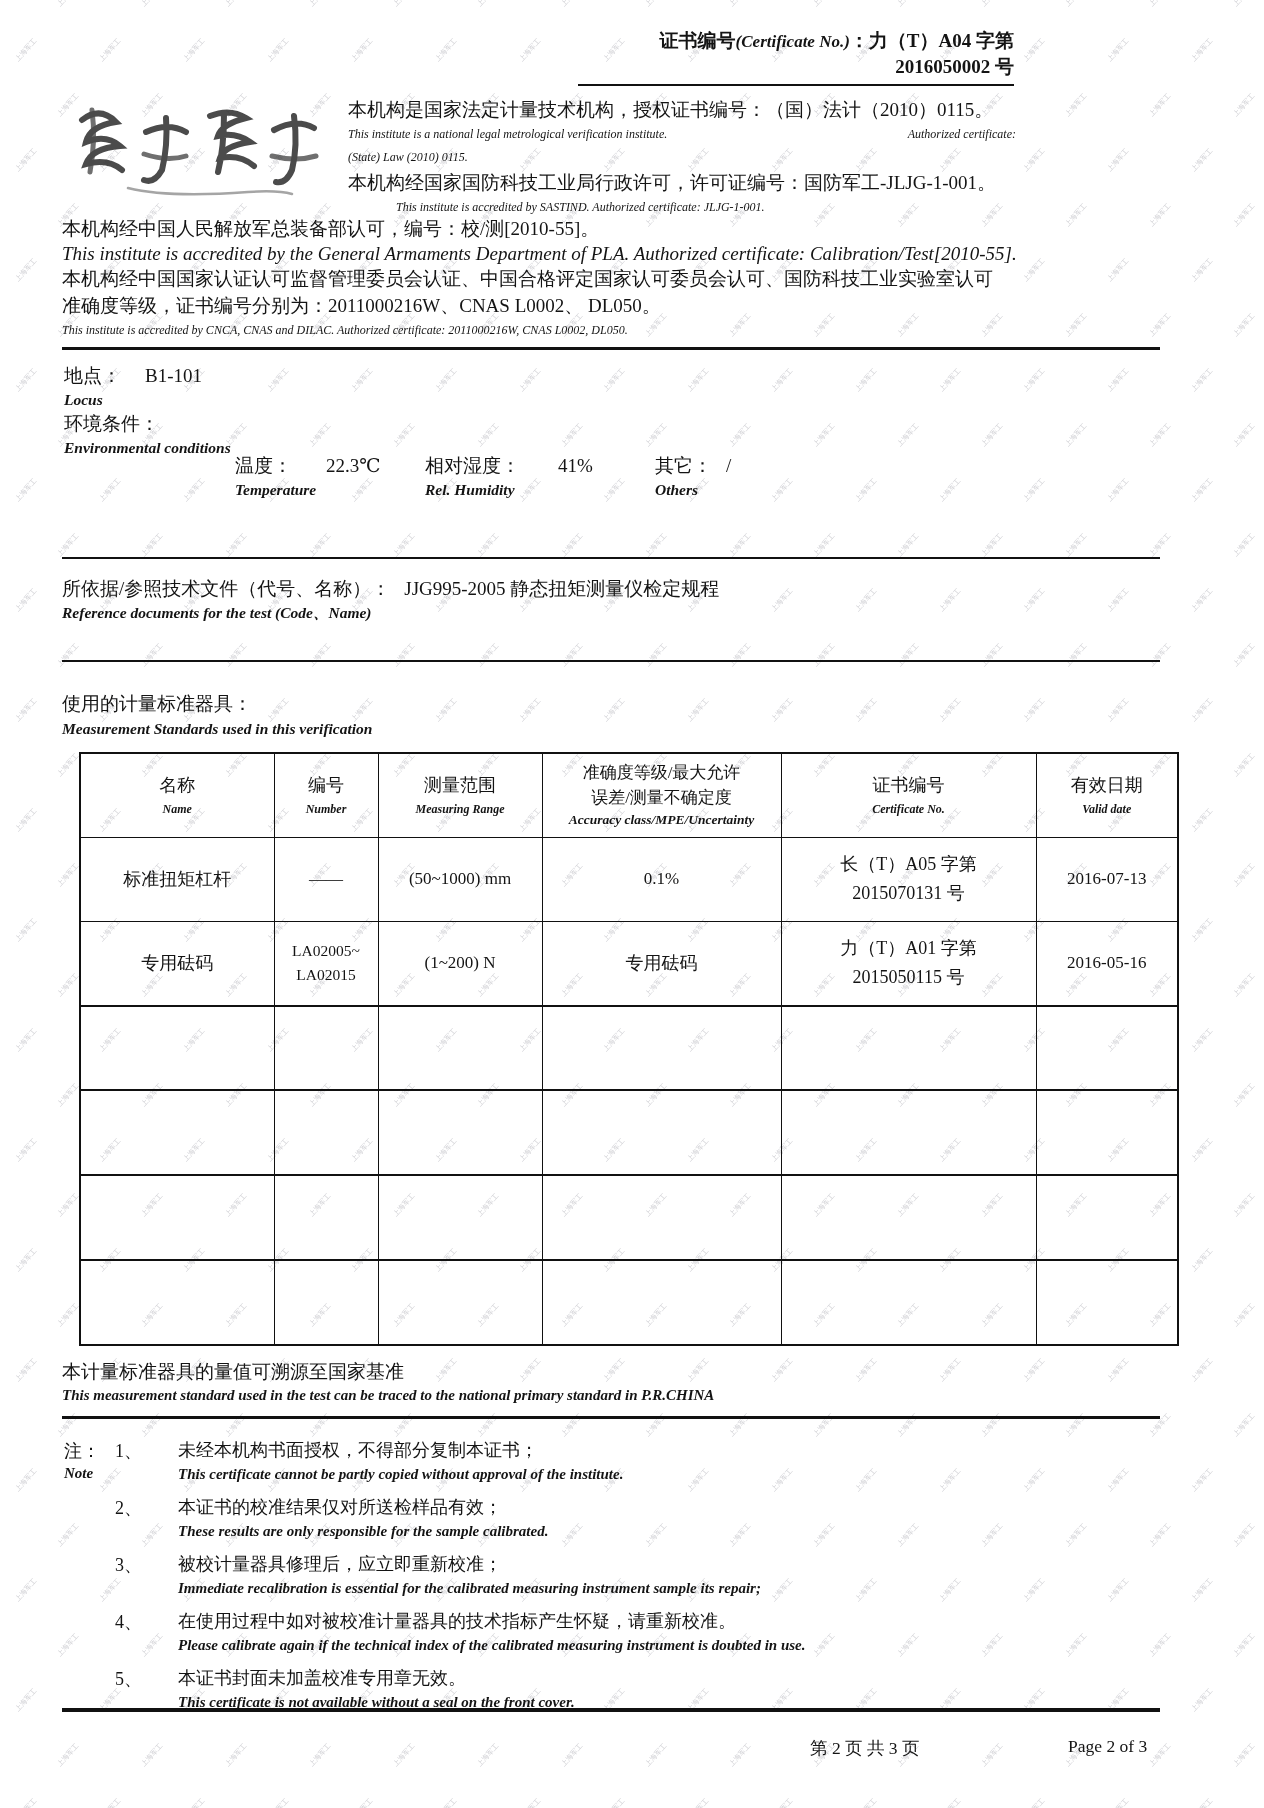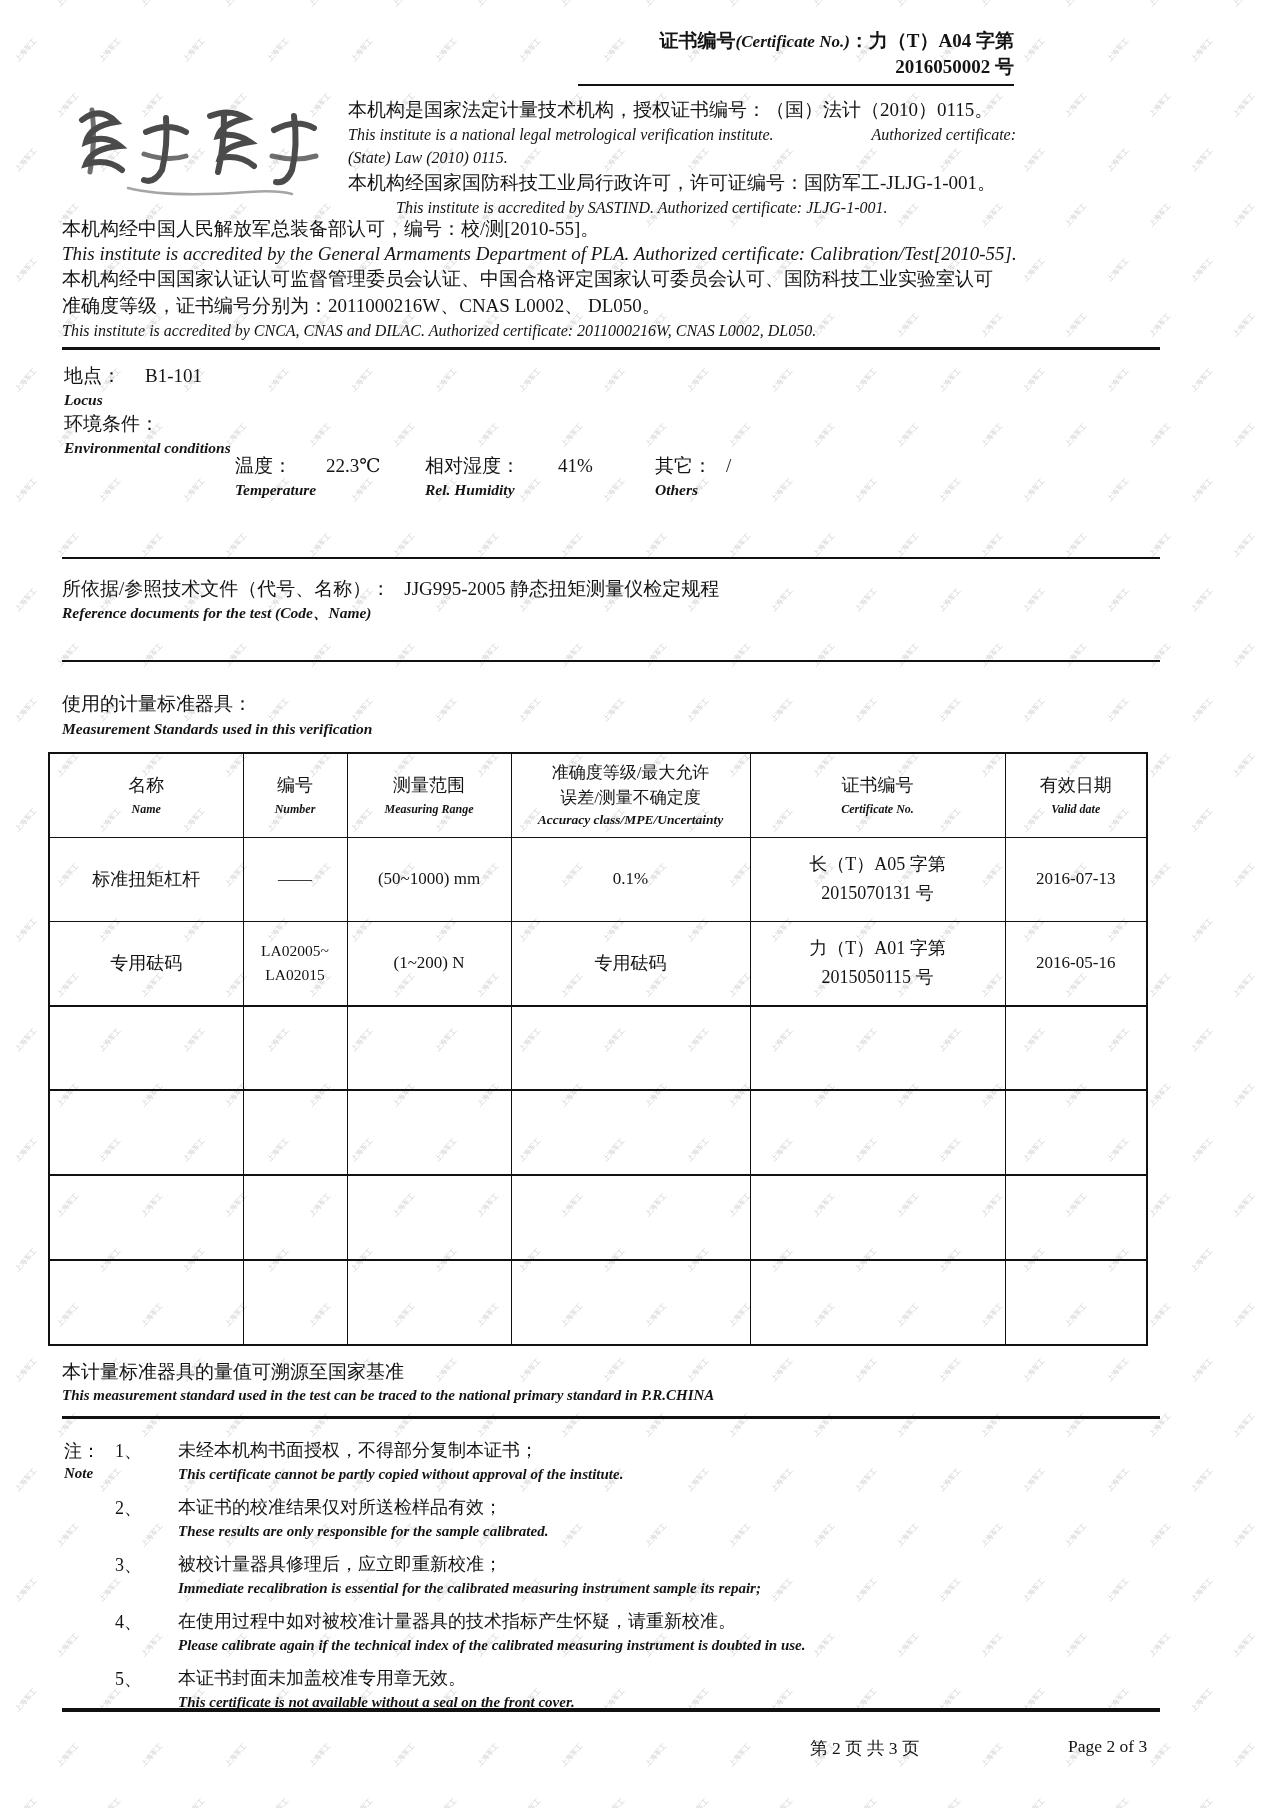--- a/index.html
+++ b/index.html
@@ -1,20 +1,20 @@
 <!DOCTYPE html>
 <html><head>
 <meta charset="utf-8">
 <style>
   html,body{margin:0;padding:0;background:#e8e8e8;}
   .page{position:relative;width:1264px;height:1808px;background:#ffffff;overflow:hidden;
         font-family:"Liberation Serif","DejaVu Serif",serif;color:#141414;margin:0 auto;}
   .abs{position:absolute;}
   .zh{font-size:19px;line-height:27px;}
-  .en{font-style:italic;font-size:16px;line-height:23px;}
+  .en{font-style:italic;font-size:12px;line-height:23px;}
   .en-b{font-style:italic;font-weight:bold;font-size:15.5px;line-height:21px;}
   .rule{position:absolute;background:#111;}
   .wm-layer{position:absolute;inset:0;z-index:0;pointer-events:none;}
   .wm{position:absolute;font-size:7px;color:#90909a;opacity:.45;transform:rotate(-48deg);
       font-family:"DejaVu Sans",sans-serif;white-space:nowrap;}
   .content{position:absolute;inset:0;z-index:1;}
   .seal-svg{filter:blur(0.7px);opacity:.85;}
   table.std{border-collapse:collapse;table-layout:fixed;width:1098px;}
   table.std th,table.std td{border:1px solid #111;text-align:center;vertical-align:middle;
       padding:0;font-weight:normal;overflow:hidden;}
@@ -632,21 +632,21 @@
       <div class="en-b">Reference documents for the test (Code、Name)</div>
     </div>
 
     <div class="rule" style="left:62px;top:660px;width:1098px;height:2px;"></div>
 
     <div class="abs" style="left:62px;top:690px;">
       <div class="zh" style="line-height:28px;">使用的计量标准器具：</div>
       <div class="en-b">Measurement Standards used in this verification</div>
     </div>
 
-    <div class="abs" style="left:48px;top:752px;">
+    <div class="abs" style="left:79px;top:752px;">
       <table class="std">
         <colgroup>
           <col style="width:194px">
             <col style="width:104px">
             <col style="width:164px">
           <col style="width:239px">
             <col style="width:255px">
             <col style="width:142px">
         </colgroup>
         <tbody>

